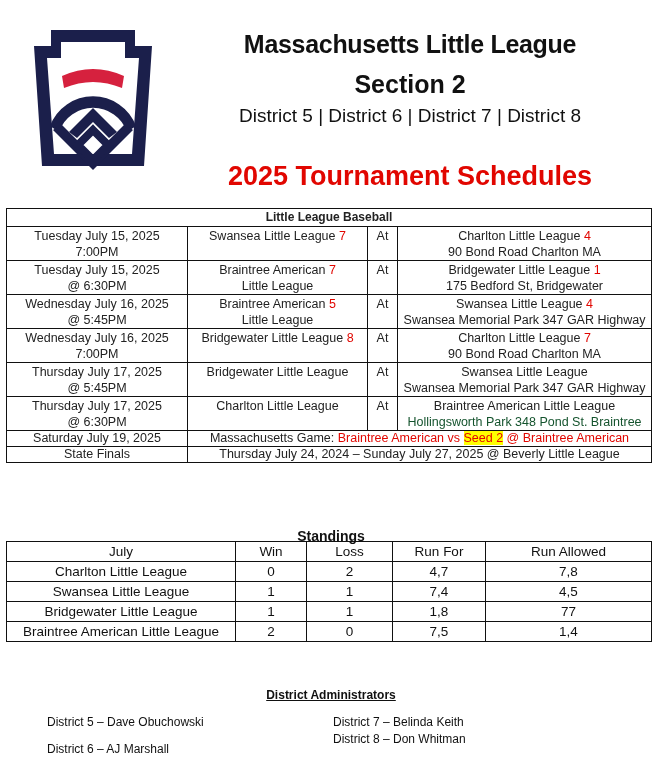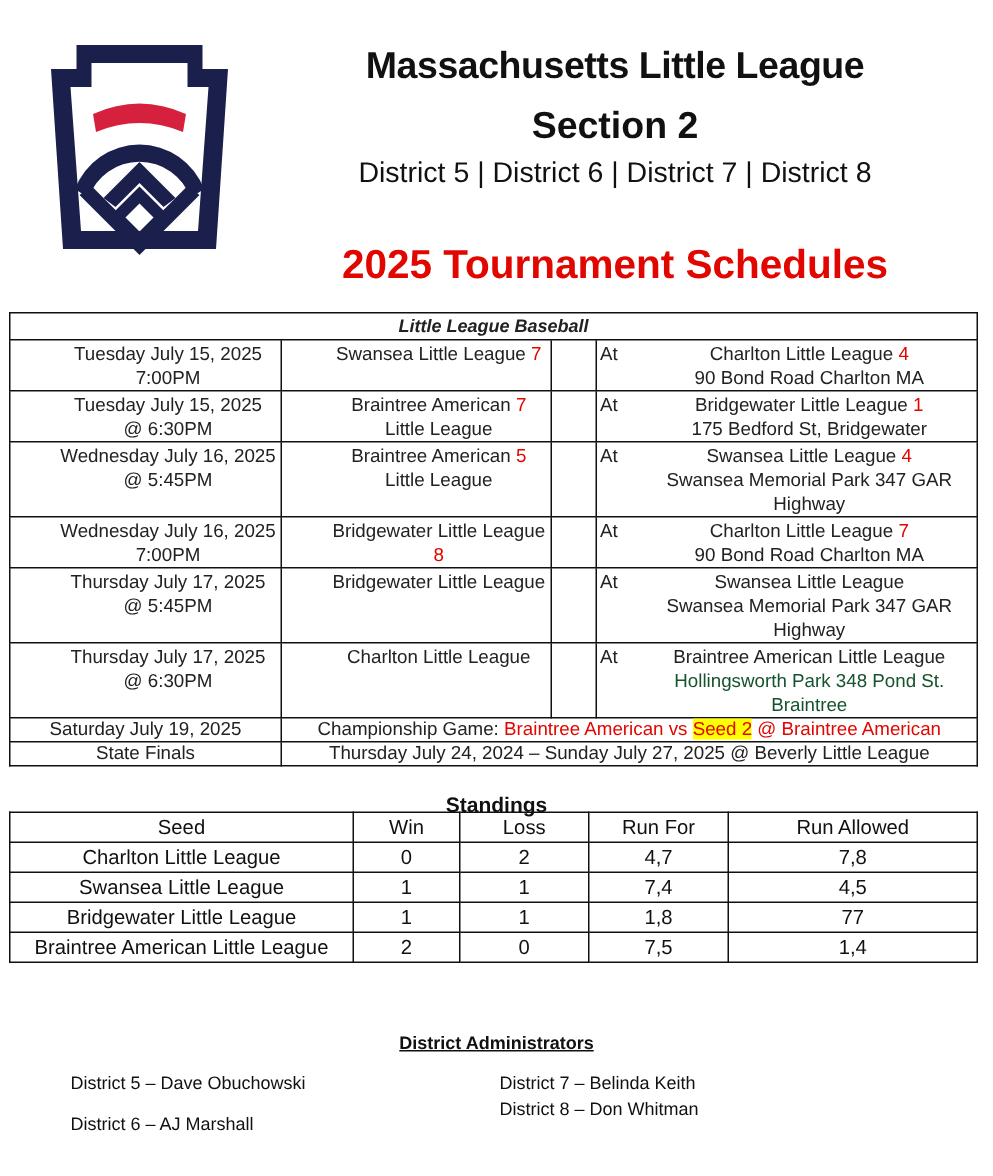--- a/index.html
+++ b/index.html
@@ -11,23 +11,23 @@
     .hdr-title { position: absolute; left: 190px; width: 440px; text-align: center; font-weight: bold; color: #111; }
     .hdr-line1 { top: 30px; font-size: 25px; letter-spacing: -0.3px; }
     .hdr-line2 { top: 70px; font-size: 25px; text-align: center; }
     .hdr-line3 { top: 105px; font-size: 19px; font-weight: normal; }
     .hdr-line4 { top: 161px; font-size: 27px; color: #e10600; }
 
     table { border-collapse: collapse; position: absolute; table-layout: fixed; }
     td, th { border: 1px solid #111; font-size: 12.5px; text-align: center; vertical-align: top; font-weight: normal; line-height: 16px; padding: 0 2px; color: #222; }
 
     .sched { left: 6px; top: 208px; width: 645px; }
-    .sched .title-row td { height: 18px; font-weight: bold; font-size: 12px; line-height: 17px; font-style: italic; }
+    .sched .title-row td { height: 18px; font-weight: bold; font-size: 12px; line-height: 17px; }
     .sched .head-row td { height: 17px; line-height: 16px; }
-    .sched .game-row td { height: 34px; padding-top: 1px; padding-left: 32px; }
+    .sched .game-row td { height: 34px; padding-top: 1px; }
     .sched .single-row td { height: 16px; line-height: 15px; }
     .red { color: #e10600; }
     .gray { color: #14532d; }
     .hl { background: #ffff00; }
 
     .standings-title { position: absolute; left: 0; width: 662px; top: 528px; text-align: center; font-weight: bold; font-size: 14px; }
 
     .stand { left: 6px; top: 541px; width: 645px; }
     .stand td { font-size: 13.5px; height: 20px; line-height: 19px; vertical-align: middle; color: #111; }
     .stand .div-row td { background: #fdd262; height: 19px; }
@@ -102,21 +102,21 @@
 
   <tr class="game-row">
     <td><span>Thursday July 17, 2025</span><br><span>@ 6:30PM</span></td>
     <td><span>Charlton Little League</span></td>
     <td>At</td>
     <td><span>Braintree American Little League</span><br><span class="gray">Hollingsworth Park 348 Pond St. Braintree</span></td>
   </tr>
 
   <tr class="single-row">
     <td>Saturday July 19, 2025</td>
-    <td colspan="3"><span>Championship Game: </span><span class="red">Braintree American vs </span><span class="red hl">Seed 2</span><span class="red"> @ Braintree American</span></td>
+    <td colspan="3"><span>Massachusetts Game: </span><span class="red">Braintree American vs </span><span class="red hl">Seed 2</span><span class="red"> @ Braintree American</span></td>
   </tr>
 
   <tr class="single-row">
     <td>State Finals</td>
     <td colspan="3">Thursday July 24, 2024 – Sunday July 27, 2025 @ Beverly Little League</td>
   </tr>
 </tbody>
   </table>
 
 <div class="standings-title">Standings</div>
@@ -124,21 +124,21 @@
 <table class="stand">
   <colgroup>
     <col style="width:229px">
       <col style="width:71px">
       <col style="width:86px">
       <col style="width:93px">
       <col style="width:166px">
   </colgroup>
   <tbody>
   <tr>
-    <td>Seed</td>
+    <td>July</td>
     <td>Win</td>
     <td>Loss</td>
     <td>Run For</td>
     <td>Run Allowed</td>
   </tr>
   <tr>
     <td>Charlton Little League</td>
     <td>0</td>
     <td>2</td>
     <td>4,7</td>

